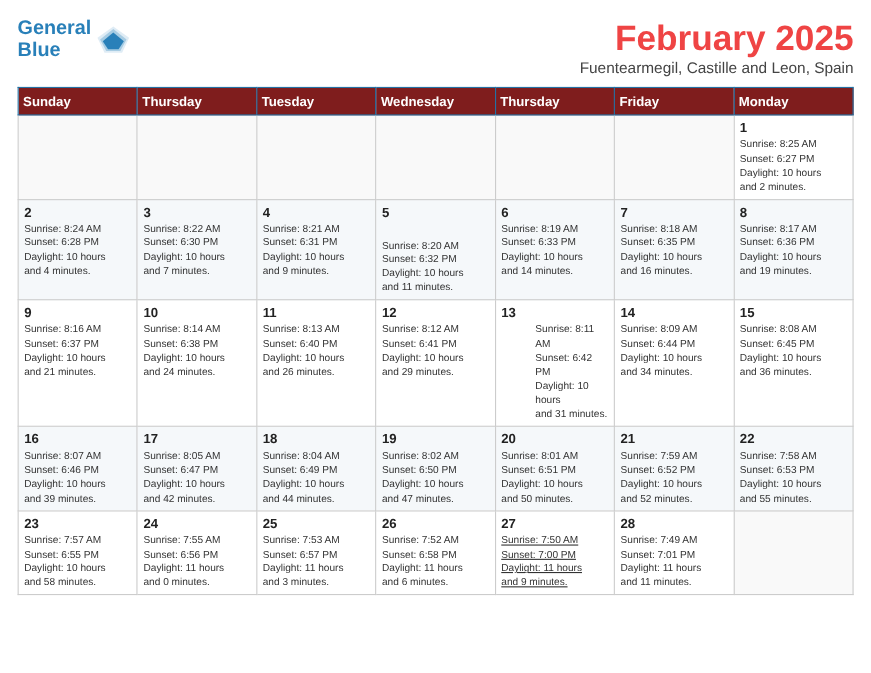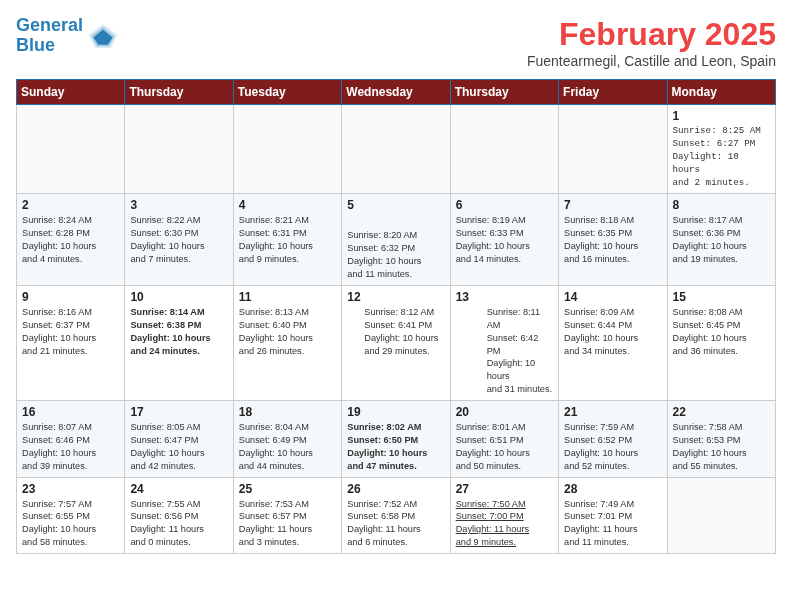--- a/index.html
+++ b/index.html
@@ -128,21 +128,21 @@
   <tbody id="calendar-body">
   <tr>
         <td class="empty-cell"></td>
         <td class="empty-cell"></td>
         <td class="empty-cell"></td>
         <td class="empty-cell"></td>
         <td class="empty-cell"></td>
         <td class="empty-cell"></td>
         <td>
           <span class="day-number">1</span>
-          <div class="day-info" style="white-space: pre-line; font-family: Liberation Mono, monospace;">Sunrise: 8:25 AM
+          <div class="day-info" style="white-space: pre-line;">Sunrise: 8:25 AM
 Sunset: 6:27 PM
 Daylight: 10 hours
 and 2 minutes.</div>
         </td>
       </tr>
       <tr>
         <td>
           <span class="day-number">2</span>
           <div class="day-info" style="white-space: pre-line;">Sunrise: 8:24 AM
 Sunset: 6:28 PM
@@ -195,35 +195,35 @@
       <tr>
         <td>
           <span class="day-number">9</span>
           <div class="day-info" style="white-space: pre-line;">Sunrise: 8:16 AM
 Sunset: 6:37 PM
 Daylight: 10 hours
 and 21 minutes.</div>
         </td>
         <td>
           <span class="day-number">10</span>
-          <div class="day-info" style="white-space: pre-line; font-weight: bold;">Sunrise: 8:14 AM
+          <div class="day-info" style="white-space: pre-line;">Sunrise: 8:14 AM
 Sunset: 6:38 PM
 Daylight: 10 hours
 and 24 minutes.</div>
         </td>
         <td>
           <span class="day-number">11</span>
           <div class="day-info" style="white-space: pre-line;">Sunrise: 8:13 AM
 Sunset: 6:40 PM
 Daylight: 10 hours
 and 26 minutes.</div>
         </td>
         <td>
           <span class="day-number">12</span>
-          <div class="day-info" style="white-space: pre-line; margin-left: 17px;">Sunrise: 8:12 AM
+          <div class="day-info" style="white-space: pre-line;">Sunrise: 8:12 AM
 Sunset: 6:41 PM
 Daylight: 10 hours
 and 29 minutes.</div>
         </td>
         <td>
           <span class="day-number">13</span>
           <div class="day-info" style="white-space: pre-line; margin-left: 31px;">Sunrise: 8:11 AM
 Sunset: 6:42 PM
 Daylight: 10 hours
 and 31 minutes.</div>
@@ -260,21 +260,21 @@
         </td>
         <td>
           <span class="day-number">18</span>
           <div class="day-info" style="white-space: pre-line;">Sunrise: 8:04 AM
 Sunset: 6:49 PM
 Daylight: 10 hours
 and 44 minutes.</div>
         </td>
         <td>
           <span class="day-number">19</span>
-          <div class="day-info" style="white-space: pre-line; font-weight: bold;">Sunrise: 8:02 AM
+          <div class="day-info" style="white-space: pre-line;">Sunrise: 8:02 AM
 Sunset: 6:50 PM
 Daylight: 10 hours
 and 47 minutes.</div>
         </td>
         <td>
           <span class="day-number">20</span>
           <div class="day-info" style="white-space: pre-line;">Sunrise: 8:01 AM
 Sunset: 6:51 PM
 Daylight: 10 hours
 and 50 minutes.</div>

